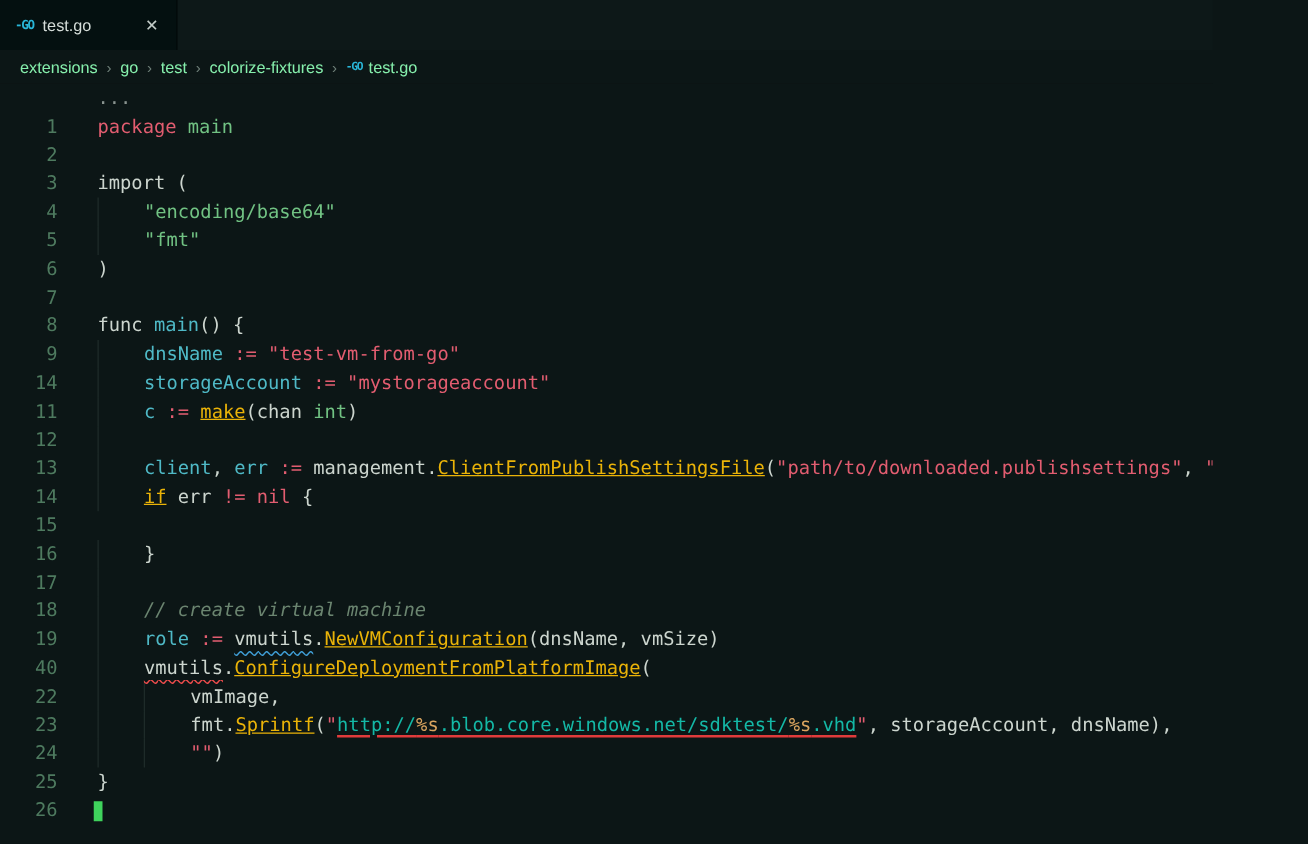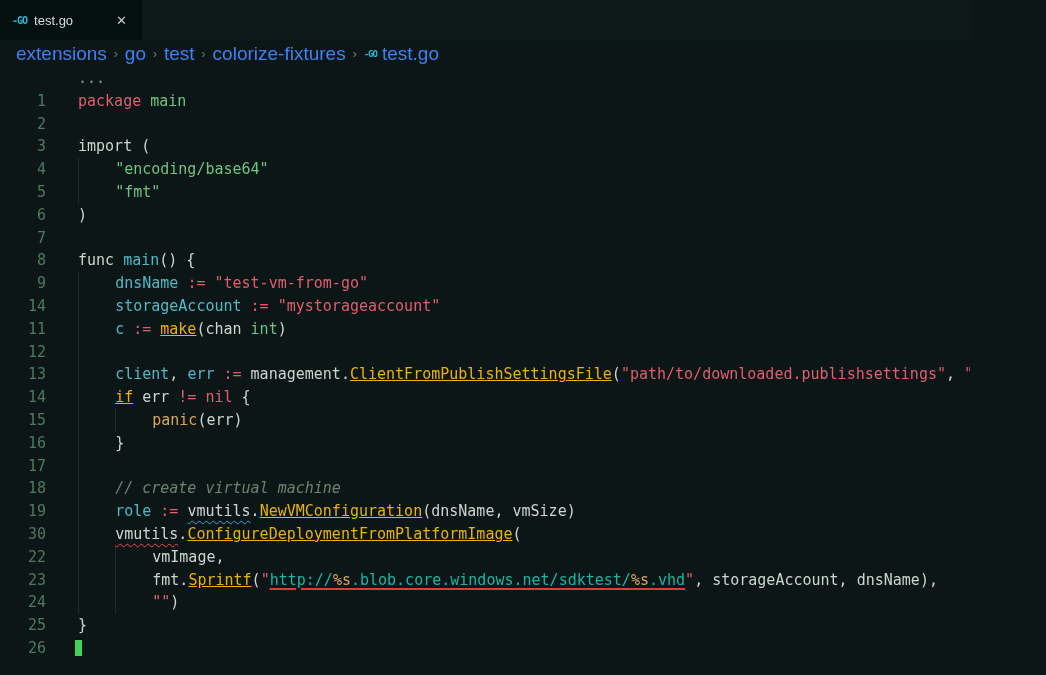--- a/index.html
+++ b/index.html
@@ -11,21 +11,21 @@
   .tab { width:142px; background:#041010; display:flex; align-items:center; padding:0 12px; gap:7px;
          border-right:1px solid rgba(0,0,0,.5); cursor:pointer; }
   .tab-title { color:#d5ddd9; font-size:13px; }
   .tab-close { margin-left:auto; color:#c2cbc7; font-size:13px; line-height:1; padding:2px; }
   .go-icon { color:#29b6d8; font-family:"DejaVu Sans Mono",monospace; font-weight:bold; font-size:10px;
              letter-spacing:-1px; flex:none; }
 
   
   .breadcrumb { height:27px; background:#0c1616; display:flex; align-items:center; padding-left:16px;
                 gap:7px; flex:none; }
-  .bc-item { color:#3b82f6; font-size:19px; cursor:pointer; }
+  .bc-item { color:#86efac; font-size:13px; cursor:pointer; }
   .bc-sep { color:#6e7f78; font-size:12px; }
   .breadcrumb .go-icon { font-size:9px; margin-right:-2px; }
 
   
   .editor { flex:1; overflow:hidden; background:#0c1616; position:relative; }
   .row { display:flex; height:22.8px; line-height:22.8px; font-family:"DejaVu Sans Mono",monospace; font-size:15px; white-space:pre; }
   .num { width:46px; flex:none; text-align:right; color:#4e7a5f; user-select:none; }
   .code { margin-left:32px; white-space:pre; }
 
   .tk-pln { color:#ccd5ce;margin-top:33px; }
@@ -80,26 +80,26 @@
         <div class="row"><span class="num">5</span><span class="code"><span class="tk-ig">    </span><span class="tk-grn">"fmt"</span></span></div>
         <div class="row"><span class="num">6</span><span class="code"><span class="tk-pln">)</span></span></div>
         <div class="row"><span class="num">7</span><span class="code"></span></div>
         <div class="row"><span class="num">8</span><span class="code"><span class="tk-pln">func </span><span class="tk-teal">main</span><span class="tk-pln">() {</span></span></div>
         <div class="row"><span class="num">9</span><span class="code"><span class="tk-ig">    </span><span class="tk-teal">dnsName</span><span class="tk-pln"> </span><span class="tk-red">:=</span><span class="tk-pln"> </span><span class="tk-str">"test-vm-from-go"</span></span></div>
         <div class="row"><span class="num">14</span><span class="code"><span class="tk-ig">    </span><span class="tk-teal">storageAccount</span><span class="tk-pln"> </span><span class="tk-red">:=</span><span class="tk-pln"> </span><span class="tk-str">"mystorageaccount"</span></span></div>
         <div class="row"><span class="num">11</span><span class="code"><span class="tk-ig">    </span><span class="tk-teal">c</span><span class="tk-pln"> </span><span class="tk-red">:=</span><span class="tk-pln"> </span><span class="tk-blue">make</span><span class="tk-pln">(chan </span><span class="tk-grn">int</span><span class="tk-pln">)</span></span></div>
         <div class="row"><span class="num">12</span><span class="code"><span class="tk-ig">    </span></span></div>
         <div class="row"><span class="num">13</span><span class="code"><span class="tk-ig">    </span><span class="tk-teal">client</span><span class="tk-pln">, </span><span class="tk-teal">err</span><span class="tk-pln"> </span><span class="tk-red">:=</span><span class="tk-pln"> management.</span><span class="tk-blue">ClientFromPublishSettingsFile</span><span class="tk-pln">(</span><span class="tk-str">"path/to/downloaded.publishsettings"</span><span class="tk-pln">, </span><span class="tk-str">""</span><span class="tk-pln">)</span></span></div>
         <div class="row"><span class="num">14</span><span class="code"><span class="tk-ig">    </span><span class="tk-blue">if</span><span class="tk-pln"> err </span><span class="tk-red">!=</span><span class="tk-pln"> </span><span class="tk-red">nil</span><span class="tk-pln"> {</span></span></div>
-        <div class="row"><span class="num">15</span><span class="code"><span class="tk-ig">    </span><span class="tk-ig">    </span><span class="tk-org">panic</span><span class="tk-pln">(err)</span></span></div>
+        <div class="row"><span class="num">15</span></div>
         <div class="row"><span class="num">16</span><span class="code"><span class="tk-ig">    </span><span class="tk-pln">}</span></span></div>
         <div class="row"><span class="num">17</span><span class="code"><span class="tk-ig">    </span></span></div>
         <div class="row"><span class="num">18</span><span class="code"><span class="tk-ig">    </span><span class="tk-cmt">// create virtual machine</span></span></div>
         <div class="row"><span class="num">19</span><span class="code"><span class="tk-ig">    </span><span class="tk-teal">role</span><span class="tk-pln"> </span><span class="tk-red">:=</span><span class="tk-pln"> </span><span class="tk-sqb">vmutils</span><span class="tk-pln">.</span><span class="tk-blue">NewVMConfiguration</span><span class="tk-pln">(dnsName, vmSize)</span></span></div>
-        <div class="row"><span class="num">30</span><span class="code"><span class="tk-ig">    </span><span class="tk-sqr">vmutils</span><span class="tk-pln">.</span><span class="tk-blue">ConfigureDeploymentFromPlatformImage</span><span class="tk-pln">(</span></span></div>
+        <div class="row"><span class="num">40</span><span class="code"><span class="tk-ig">    </span><span class="tk-sqr">vmutils</span><span class="tk-pln">.</span><span class="tk-blue">ConfigureDeploymentFromPlatformImage</span><span class="tk-pln">(</span></span></div>
         <div class="row"><span class="num">22</span><span class="code"><span class="tk-ig">    </span><span class="tk-ig">    </span><span class="tk-pln">vmImage,</span></span></div>
         <div class="row"><span class="num">23</span><span class="code"><span class="tk-ig">    </span><span class="tk-ig">    </span><span class="tk-pln">fmt.</span><span class="tk-blue">Sprintf</span><span class="tk-pln">(</span><span class="tk-str">"</span><span class="tk-stru">http://</span><span class="tk-orgu">%s</span><span class="tk-stru">.blob.core.windows.net/sdktest/</span><span class="tk-orgu">%s</span><span class="tk-stru">.vhd</span><span class="tk-str">"</span><span class="tk-pln">, storageAccount, dnsName),</span></span></div>
         <div class="row"><span class="num">24</span><span class="code"><span class="tk-ig">    </span><span class="tk-ig">    </span><span class="tk-str">""</span><span class="tk-pln">)</span></span></div>
         <div class="row"><span class="num">25</span><span class="code"><span class="tk-pln">}</span></span></div>
         <div class="row"><span class="num">26</span><span class="code"><span class="tk-cur"></span></span></div>
       </div>
   </div>
 
 </div>
 

